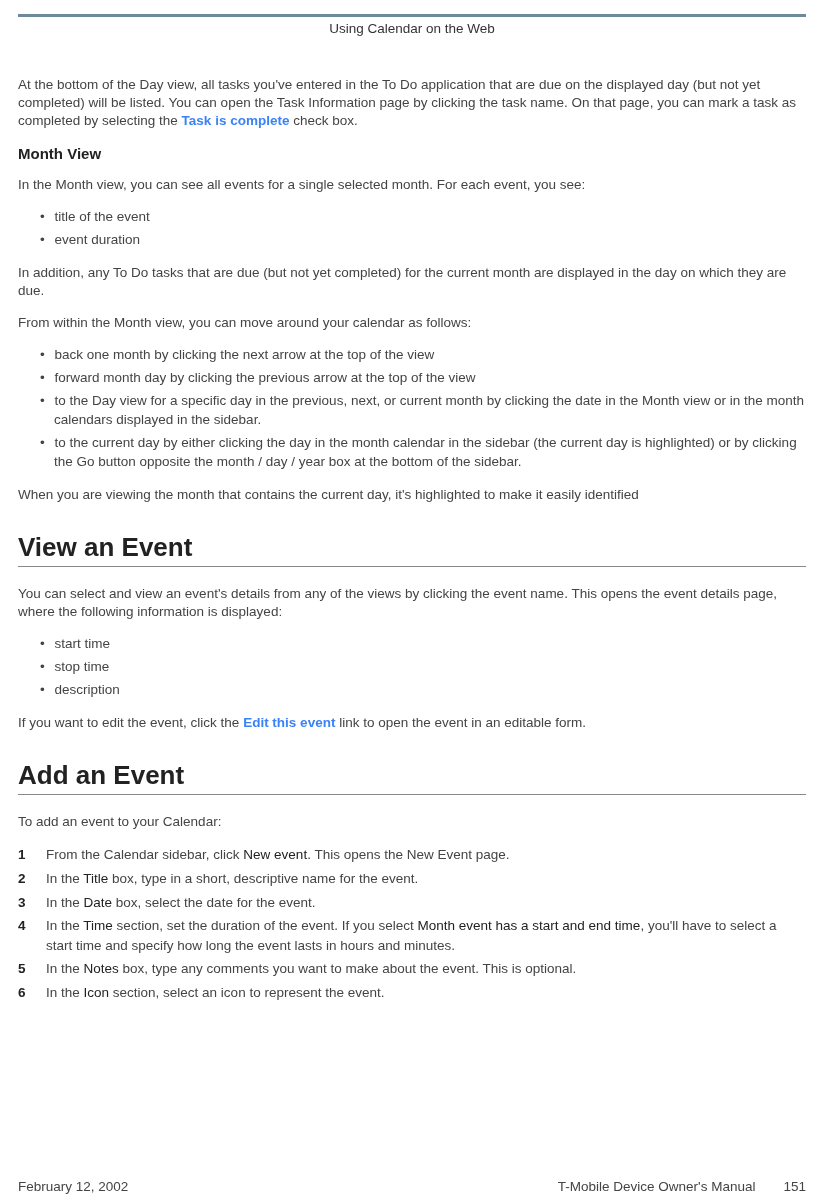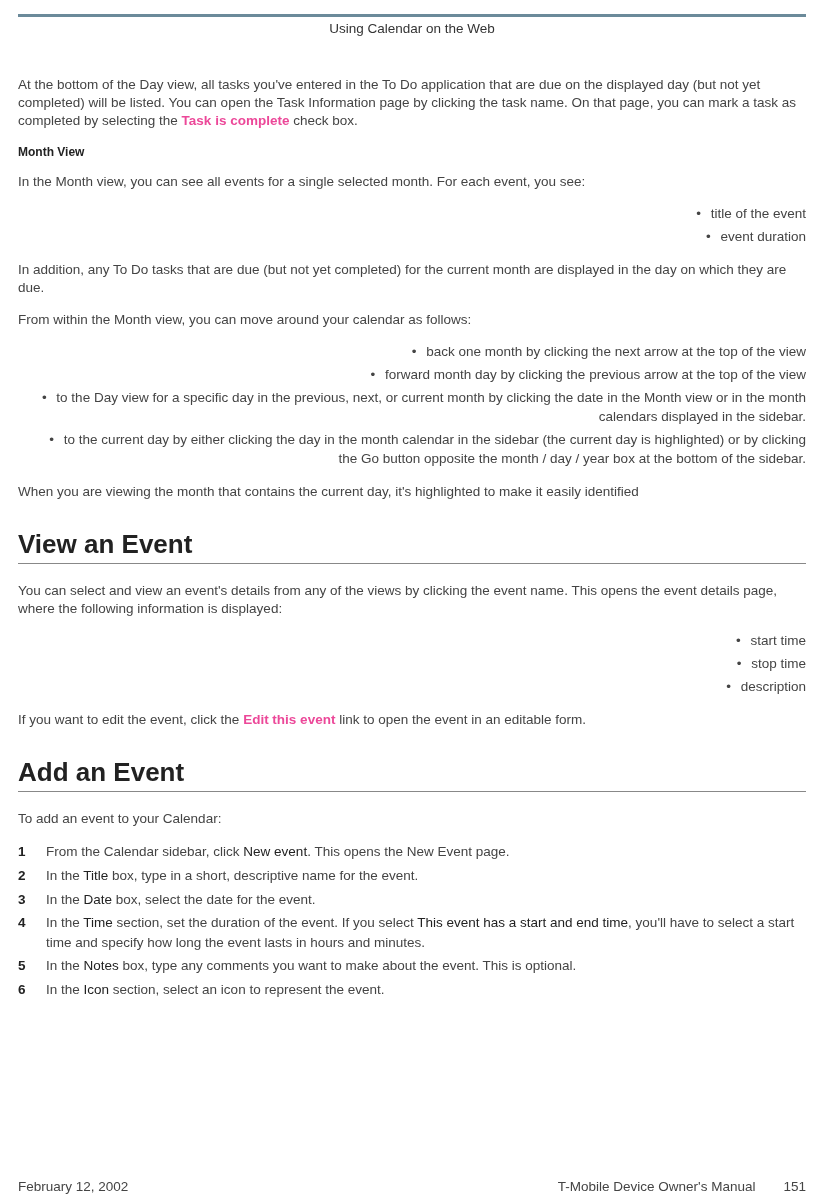--- a/index.html
+++ b/index.html
@@ -31,45 +31,44 @@
       margin-bottom: 40px;
     }
     .para {
       font-size: 13.5px;
       line-height: 1.35;
       color: #444;
       margin-bottom: 14px;
     }
     .para .bold {
       font-weight: bold;
-      color: #ec4899;
+      color: #3b82f6;
     }
     .h3 {
       font-weight: bold;
-      font-size: 12px;
+      font-size: 15px;
       color: #222;
       margin-bottom: 14px;
     }
     .h2 {
       font-weight: bold;
       font-size: 26px;
       color: #222;
       margin-top: 28px;
       margin-bottom: 3px;
     }
     .rule {
       border: none;
       border-top: 1px solid #888;
       margin-bottom: 18px;
     }
     ul.bullets {
       list-style: none;
       margin: 7px 0 14px 0;
       padding: 0;
-      text-align: right;
     }
     ul.bullets li {
       font-size: 13.5px;
       line-height: 1.4;
       color: #444;
       padding-left: 36px;
       text-indent: -14px;
       margin-bottom: 4px;
     }
     ul.bullets li::before {
@@ -165,21 +164,21 @@
     <li>
       <span>From the Calendar sidebar, click </span><span class="bold">New event</span><span>. This opens the New Event page.</span>
     </li>
     <li>
       <span>In the </span><span class="bold">Title</span><span> box, type in a short, descriptive name for the event.</span>
     </li>
     <li>
       <span>In the </span><span class="bold">Date</span><span> box, select the date for the event.</span>
     </li>
     <li>
-      <span>In the </span><span class="bold">Time</span><span> section, set the duration of the event. If you select </span><span class="bold">This event has a start and end time</span><span>, you'll have to select a start time and specify how long the event lasts in hours and minutes.</span>
+      <span>In the </span><span class="bold">Time</span><span> section, set the duration of the event. If you select </span><span class="bold">Month event has a start and end time</span><span>, you'll have to select a start time and specify how long the event lasts in hours and minutes.</span>
     </li>
     <li>
       <span>In the </span><span class="bold">Notes</span><span> box, type any comments you want to make about the event. This is optional.</span>
     </li>
     <li>
       <span>In the </span><span class="bold">Icon</span><span> section, select an icon to represent the event.</span>
     </li>
   </ol>
 </div>
 

